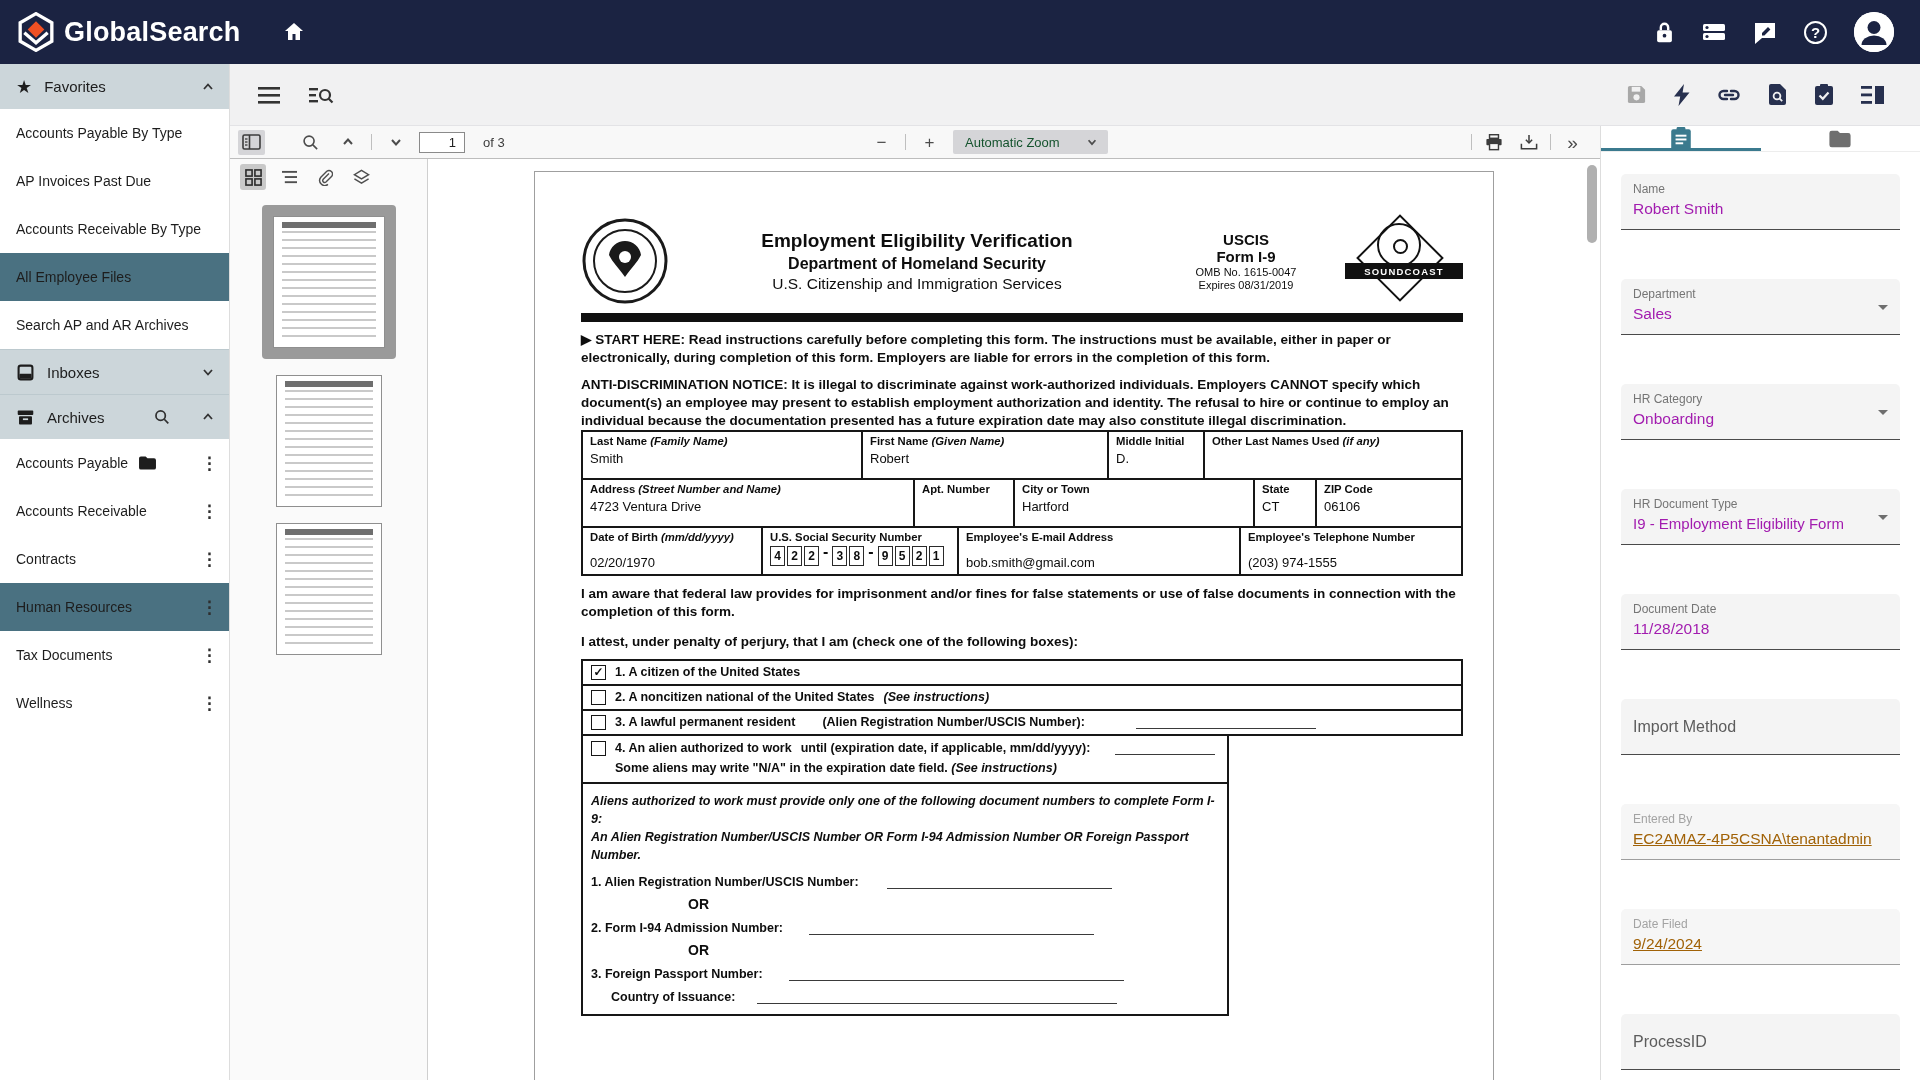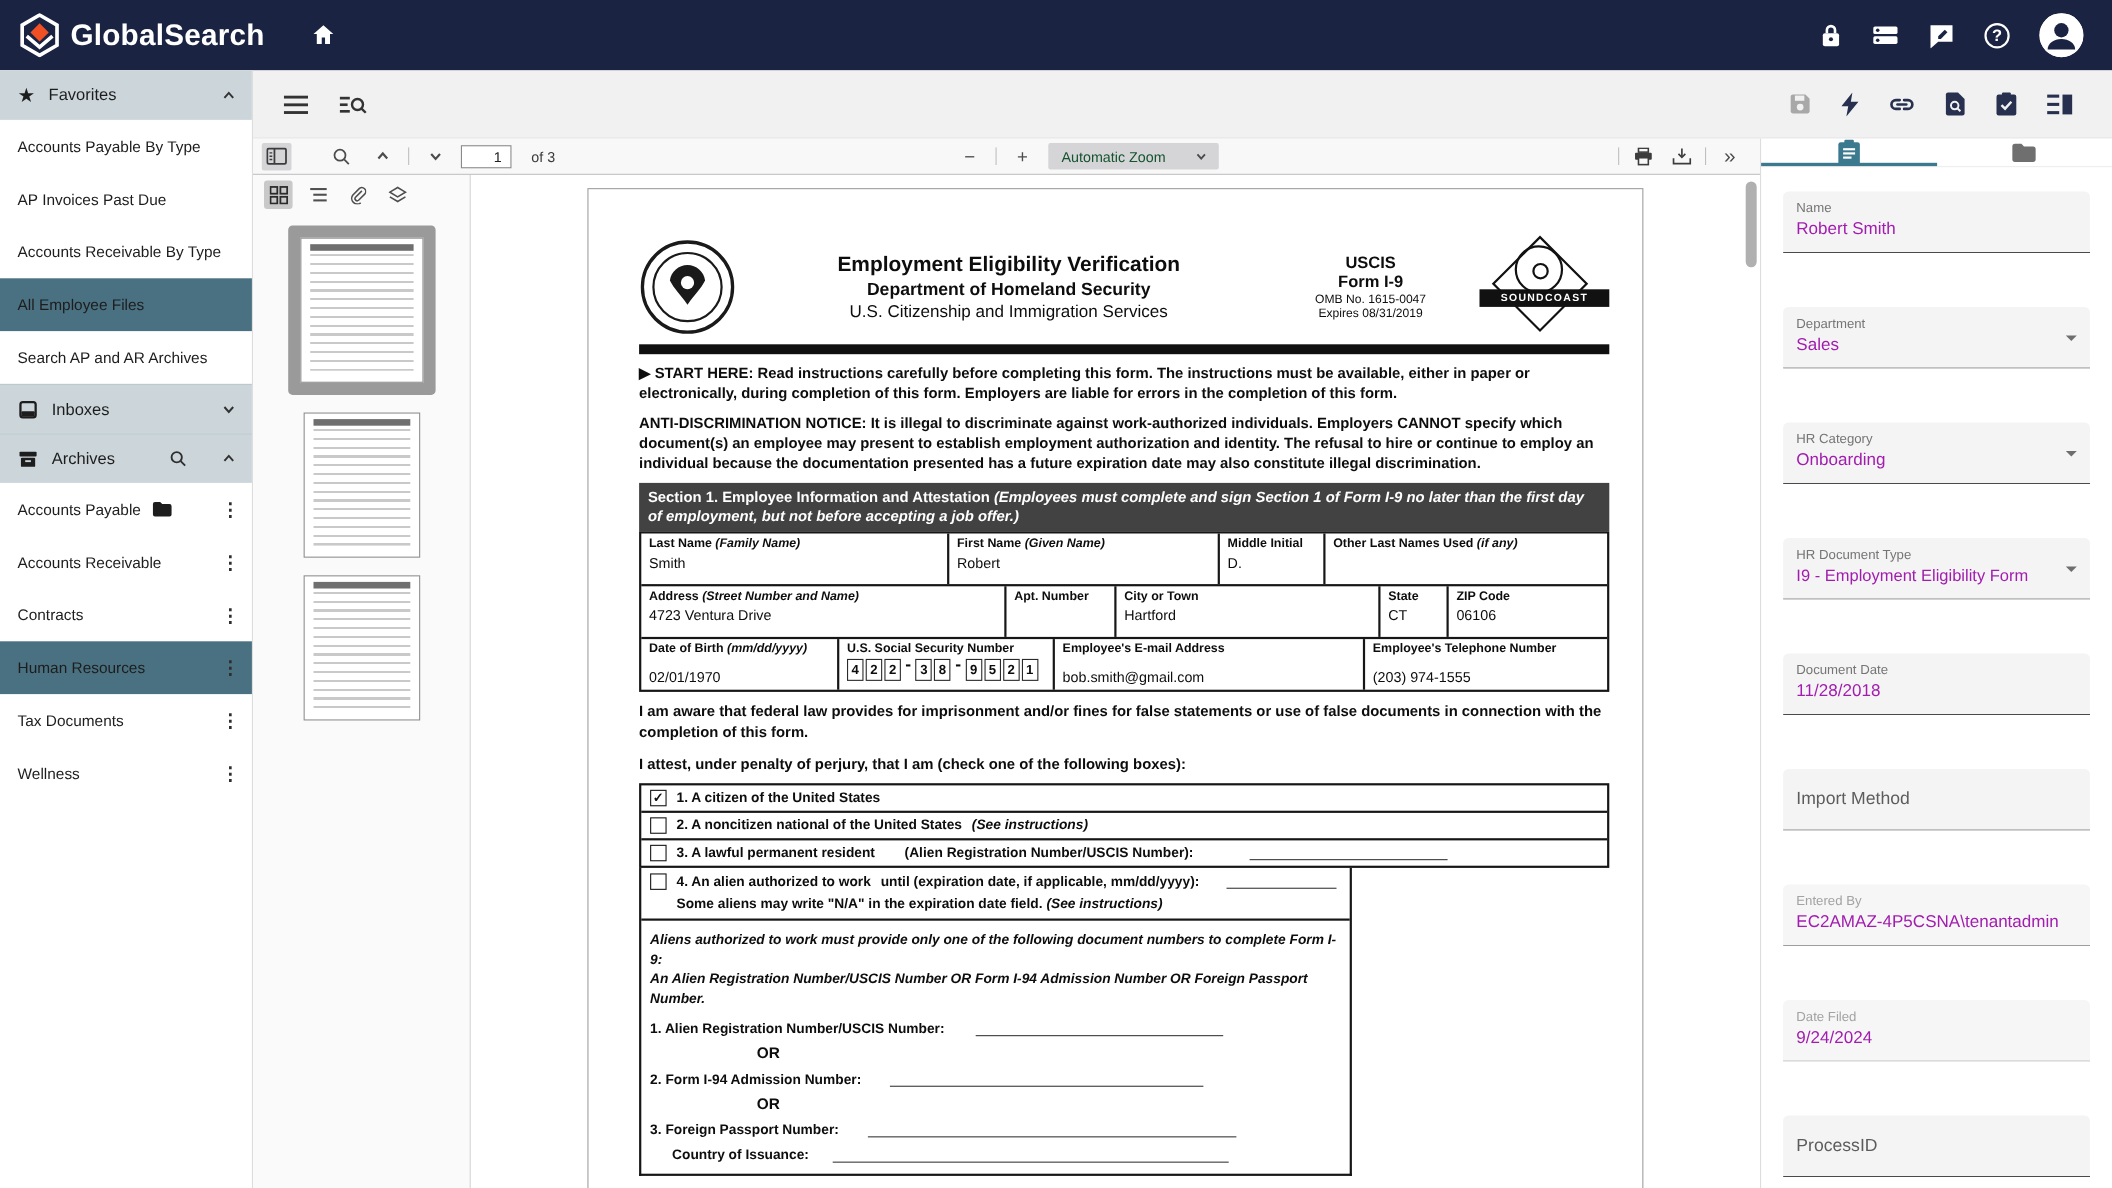--- a/index.html
+++ b/index.html
@@ -120,21 +120,21 @@
   .rpanel { width:320px; flex:none; background:#fff; border-left:1px solid #ddd; display:flex; flex-direction:column; }
   .rtabs { height:46px; display:flex; border-bottom:1px solid #ededed; }
   .rtab { flex:1; display:flex; align-items:center; justify-content:center; position:relative; }
   .rtab.active::after { content:""; position:absolute; left:0; right:0; bottom:0; height:3px; background:#3b7a8e; }
   .rfields { padding:22px 20px 0; }
   .pfield { position:relative; height:56px; background:#f4f4f4; border-radius:5px 5px 0 0; border-bottom:1px solid #4a4a4a; padding:8px 12px 0; margin-bottom:49px; }
   .pf-label { font-size:12px; color:#757575; }
   .pf-value { font-size:15.5px; color:#a21caf; margin-top:4px; white-space:nowrap; }
   .pfield.ro { background:#f6f6f6; border-bottom:1px solid #9e9e9e; }
   .pfield.ro .pf-label { color:#a3a3a3; }
-  .pfield.ro .pf-value { color:#a21caf; }
+  .pfield.ro .pf-value { color:#a16207;text-decoration:underline; }
   .pfield.empty { display:flex; align-items:center; padding-top:0; }
   .pf-empty-label { font-size:16px; color:#5c5c5c; }
   .caret { position:absolute; right:12px; top:26px; width:0; height:0; border-left:5px solid transparent; border-right:5px solid transparent; border-top:5.5px solid #6e6e6e; }
 </style>
 </head>
 <body>
 
 <div class="app">
 
   <header class="topbar">
@@ -499,24 +499,20 @@
                   <b>▶ START HERE:</b>
                   <span>Read instructions carefully before completing this form. The instructions must be available, either in paper or electronically, during completion of this form. Employers are liable for errors in the completion of this form.</span>
                 </p>
                 <p class="f-para">
                   <b>ANTI-DISCRIMINATION NOTICE:</b>
                   <span>It is illegal to discriminate against work-authorized individuals. Employers</span>
                   <b>CANNOT</b>
                   <span>specify which document(s) an employee may present to establish employment authorization and identity. The refusal to hire or continue to employ an individual because the documentation presented has a future expiration date may also constitute illegal discrimination.</span>
                 </p>
 
-                <div class="f-section">
-                  <span>Section 1. Employee Information and Attestation</span>
-                  <span class="sub">(Employees must complete and sign Section 1 of Form I-9 no later than the first day of employment, but not before accepting a job offer.)</span>
-                </div>
 
                 <div class="ftable">
                   <div class="frow">
                     <div class="fcell" style="width:278px">
                       <div class="flabel"><span>Last Name</span> <i>(Family Name)</i></div>
                       <div class="fvalue">Smith</div>
                     </div>
                     <div class="fcell" style="width:246px">
                       <div class="flabel"><span>First Name</span> <i>(Given Name)</i></div>
                       <div class="fvalue">Robert</div>
@@ -548,21 +544,21 @@
                       <div class="fvalue">CT</div>
                     </div>
                     <div class="fcell" style="flex:1">
                       <div class="flabel">ZIP Code</div>
                       <div class="fvalue">06106</div>
                     </div>
                   </div>
                   <div class="frow">
                     <div class="fcell" style="width:178px">
                       <div class="flabel"><span>Date of Birth</span> <i>(mm/dd/yyyy)</i></div>
-                      <div class="fvalue" style="margin-top:12px">02/01/1970</div>
+                      <div class="fvalue" style="margin-top:12px">02/20/1970</div>
                     </div>
                     <div class="fcell" style="width:196px">
                       <div class="flabel">U.S. Social Security Number</div>
                       <div class="ssn-row">
                         <span class="ssn-box">4</span>
                         <span class="ssn-box">2</span>
                         <span class="ssn-box">2</span>
                         <span class="ssn-sep">-</span>
                         <span class="ssn-box">3</span>
                         <span class="ssn-box">8</span>

